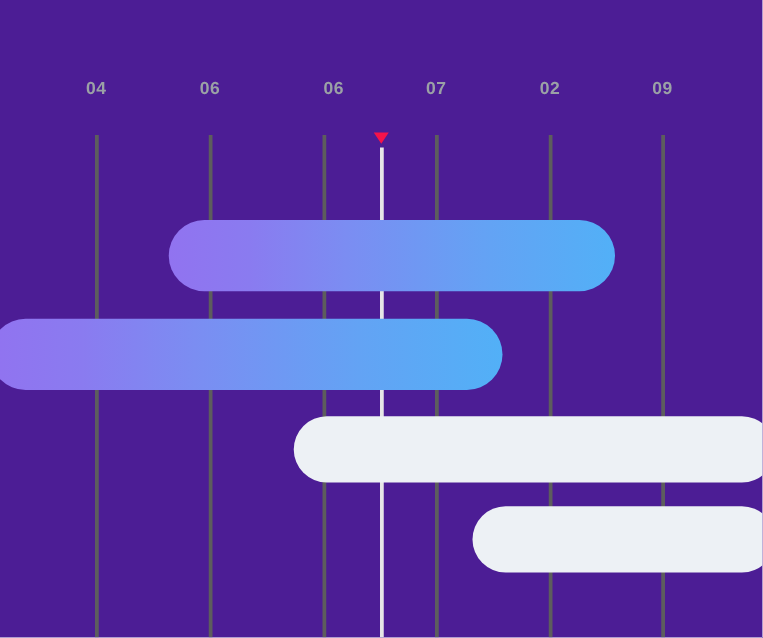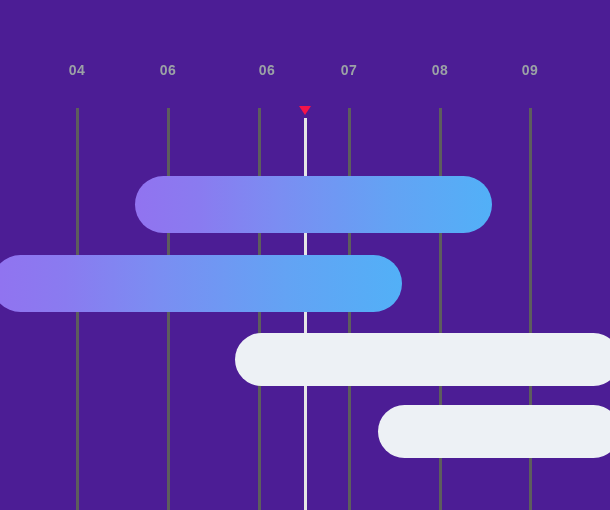--- a/index.html
+++ b/index.html
@@ -99,21 +99,21 @@
 </head>
 <body>
 
 <div id="gantt-root">
 
   <div class="axis-labels">
     <div class="axis-tick-label" style="left:77px;">04</div>
     <div class="axis-tick-label" style="left:168px;">06</div>
     <div class="axis-tick-label" style="left:267px;">06</div>
     <div class="axis-tick-label" style="left:349px;text-align:center;">07</div>
-    <div class="axis-tick-label" style="left:440px;">08</div>
+    <div class="axis-tick-label" style="left:440px;">02</div>
     <div class="axis-tick-label" style="left:530px;text-align:center;">09</div>
   </div>
 
   <div class="gridlines">
     <div class="gridline" style="left:77px;"></div>
     <div class="gridline" style="left:168px;"></div>
     <div class="gridline" style="left:259px;"></div>
     <div class="gridline" style="left:349px;"></div>
     <div class="gridline" style="left:440px;"></div>
     <div class="gridline" style="left:530px;"></div>

